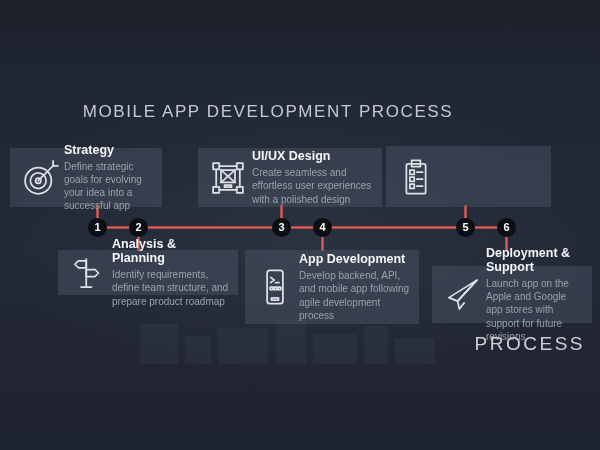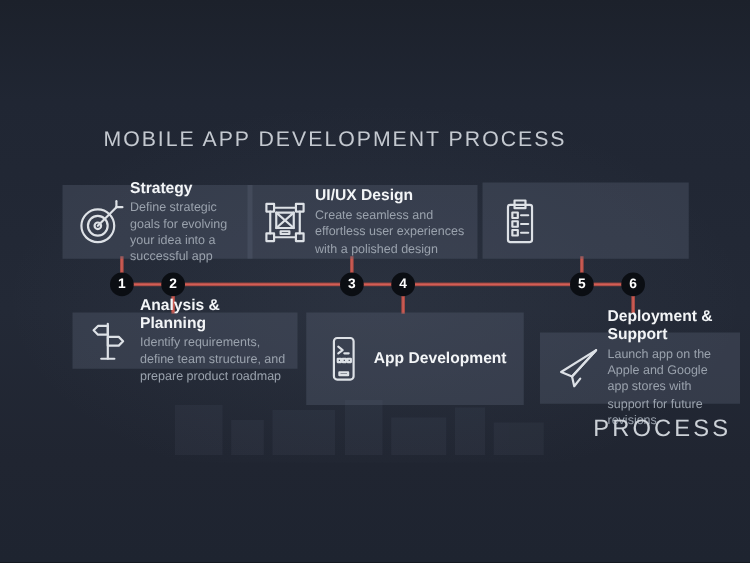--- a/index.html
+++ b/index.html
@@ -32,21 +32,21 @@
     position:absolute;display:flex;align-items:center;
     background:rgba(86,95,112,0.38);
     padding:0 8px 0 6px;box-sizing:border-box;
   }
   .card .iconbox{flex:0 0 48px;display:flex;align-items:center;justify-content:center;}
   .card svg{stroke:#dde1e6;fill:none;stroke-width:2;stroke-linecap:round;stroke-linejoin:round;}
   .card .txt{flex:1;min-width:0;}
   .card .ttl{font-size:12.5px;font-weight:bold;color:#f3f5f7;margin:0 0 3px 0;}
   .card .dsc{font-size:10px;line-height:1.32;color:#9aa2ad;margin:0;}
 
-  .c-strategy{left:10px;top:148px;width:152px;height:59px;margin-left:40px;}
+  .c-strategy{left:10px;top:148px;width:152px;height:59px;}
   .c-uiux{left:198px;top:148px;width:184px;height:59px;}
   .c-testing{left:386px;top:146px;width:165px;height:61px;}
   .c-analysis{left:58px;top:250px;width:180px;height:45px;}
   .c-appdev{left:245px;top:250px;width:174px;height:74px;}
   .c-deploy{left:432px;top:250px;width:160px;height:57px;margin-top:16px;}
 
   .h-line{
     position:absolute;left:97px;top:226px;width:410px;height:3px;
     background:linear-gradient(180deg,#8f423e,#d96057 50%,#8f423e);
   }
@@ -181,20 +181,21 @@
         <path d="M19 13 L23 16 L19 19"></path>
         <line x1="24.5" y1="19" x2="28.5" y2="19"></line>
         <rect x="18.5" y="24" width="3" height="3"></rect>
         <rect x="23" y="24" width="3" height="3"></rect>
         <rect x="27.5" y="24" width="3" height="3"></rect>
         <rect x="20" y="36.5" width="8" height="2.5"></rect>
       </svg>
     </div>
     <div class="txt">
       <p class="ttl">App Development</p>
+      <p class="dsc">Develop backend, API, and mobile app following agile development process</p>
     </div>
   </div>
 
   <div class="card c-deploy">
     <div class="iconbox">
       <svg width="42" height="42" viewBox="0 0 48 48">
         <path d="M41 7 L9 27 L19 31 Z"></path>
         <path d="M19 31 L21 40 L26.5 33"></path>
         <path d="M41 7 L19 31"></path>
       </svg>

